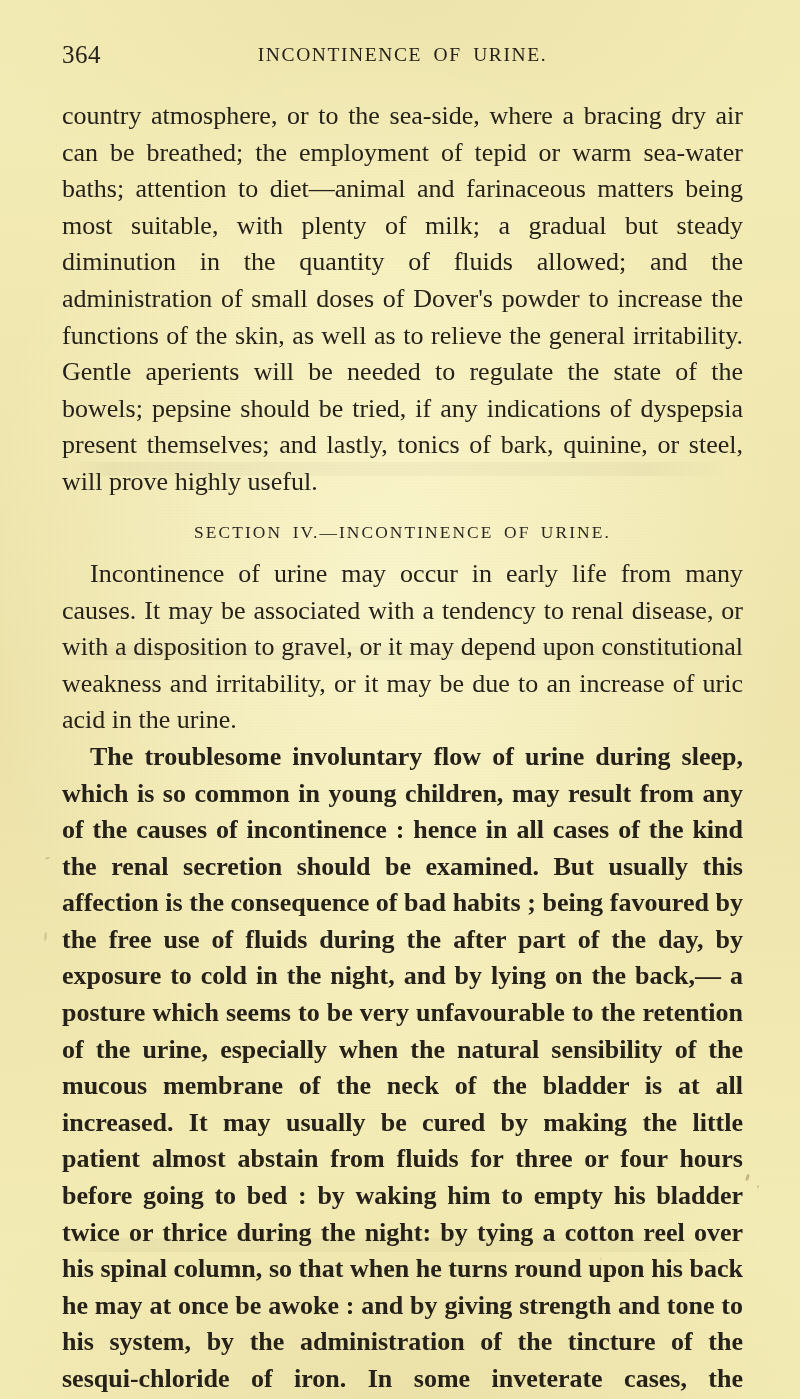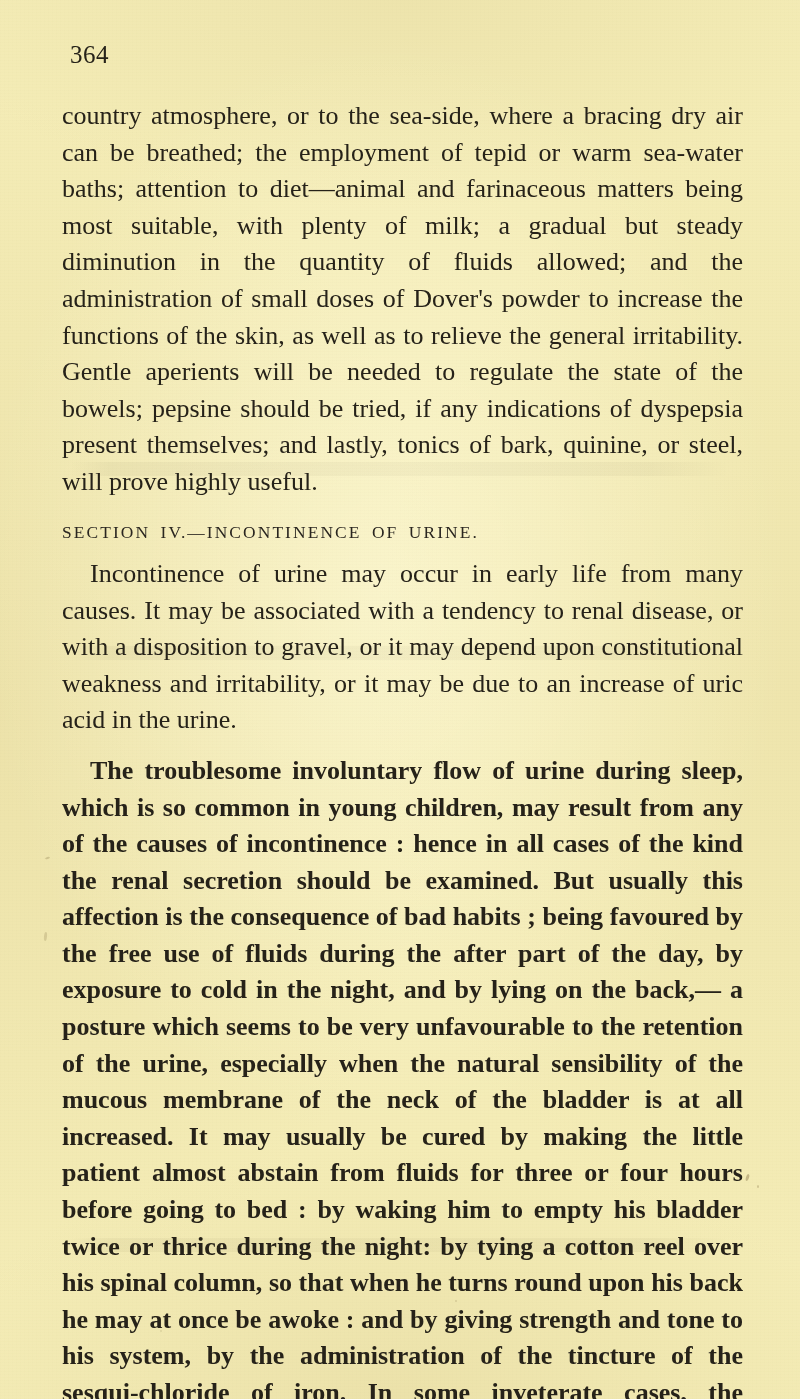--- a/index.html
+++ b/index.html
@@ -44,21 +44,21 @@
   }
 
   
   .runhead {
     position: relative;
     height: 56px;
     margin-top: 42px;
   }
   .folio {
     position: absolute;
-    left: 8px;
+    left: 0;
     top: 0;
     font-size: 25px;
     letter-spacing: 0.5px;
     line-height: 1;
     color: #262219;
   }
   .runtitle {
     position: absolute;
     left: 0;
     right: 0;
@@ -74,26 +74,27 @@
   
   p.body {
     margin: 0;
     font-size: 26px;
     line-height: 36.6px;
     text-align: justify;
     text-align-last: left;
     color: #262219;
     -webkit-font-smoothing: antialiased;
   }
-  p.body.indent { text-indent: 28px; margin-top: 14px; }
+  p.body.indent { text-indent: 28px; }
   p.body.last   { text-align: justify; font-weight: bold; }
 
   
   .sectionhead {
     margin: 23px 0 15px 0;
+    text-align: center;
     font-size: 17.4px;
     letter-spacing: 2.1px;
     word-spacing: 4px;
     color: #2a2620;
     line-height: 1;
   }
 
   
   .ink {
     color: #262219;
@@ -138,20 +139,21 @@
   <div class="grain"></div>
 
   <div class="ghost g1"></div>
   <div class="ghost g2"></div>
   <div class="ghost g3"></div>
 
   <div class="textblock">
 
     <div class="runhead">
       <div class="folio">364</div>
+      <div class="runtitle">INCONTINENCE OF URINE.</div>
     </div>
 
     <p class="body ink">country atmosphere, or to the sea-side, where a bracing dry air can be breathed; the employment of tepid or warm sea-water baths; attention to diet—animal and farinaceous matters being most suitable, with plenty of milk; a gradual but steady diminution in the quantity of fluids allowed; and the administration of small doses of Dover's powder to increase the functions of the skin, as well as to relieve the general irritability. Gentle aperients will be needed to regulate the state of the bowels; pepsine should be tried, if any indications of dyspepsia present themselves; and lastly, tonics of bark, quinine, or steel, will prove highly useful.</p>
 
     <div class="sectionhead">SECTION IV.—INCONTINENCE OF URINE.</div>
 
     <p class="body ink indent">Incontinence of urine may occur in early life from many causes. It may be associated with a tendency to renal disease, or with a disposition to gravel, or it may depend upon constitutional weakness and irritability, or it may be due to an increase of uric acid in the urine.</p>
 
     <p class="body ink indent last">The troublesome involuntary flow of urine during sleep, which is so common in young children, may result from any of the causes of incontinence : hence in all cases of the kind the renal secretion should be examined. But usually this affection is the consequence of bad habits ; being favoured by the free use of fluids during the after part of the day, by exposure to cold in the night, and by lying on the back,— a posture which seems to be very unfavourable to the retention of the urine, especially when the natural sensibility of the mucous membrane of the neck of the bladder is at all increased. It may usually be cured by making the little patient almost abstain from fluids for three or four hours before going to bed : by waking him to empty his bladder twice or thrice during the night: by tying a cotton reel over his spinal column, so that when he turns round upon his back he may at once be awoke : and by giving strength and tone to his system, by the administration of the tincture of the sesqui-chloride of iron. In some inveterate cases, the application of a succession of small blisters over the sacrum has effected a cure : but such agents should be avoided, if possible. Where the bladder is very irritable a belladonna plaster over</p>
 

